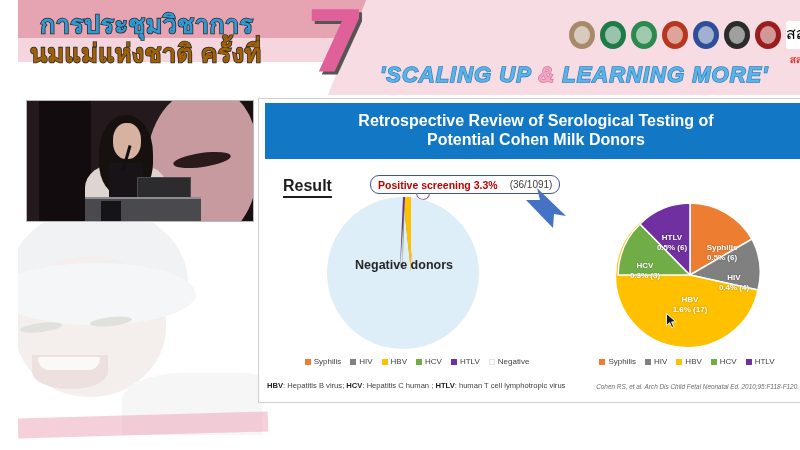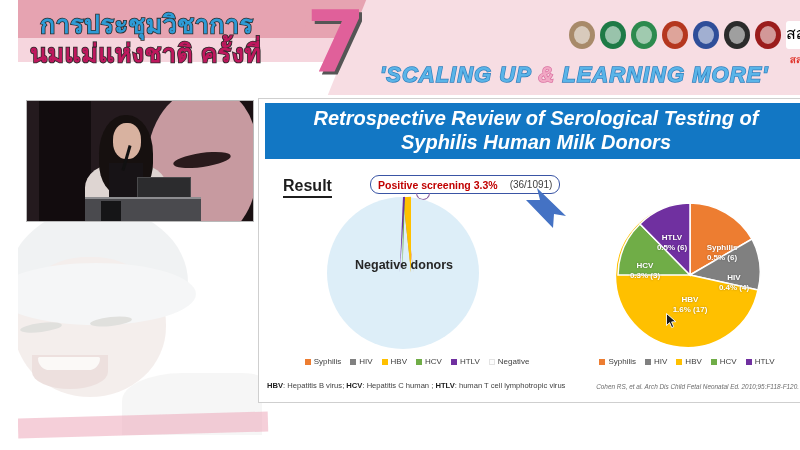--- a/index.html
+++ b/index.html
@@ -14,21 +14,21 @@
   .band-light { position:absolute; left:0; top:38px; width:800px; height:26px; background:#f6d6de; }
   .band-white { position:absolute; left:0; top:62px; width:800px; height:33px; background:#ffffff; }
   .band-diag { position:absolute; left:330px; top:-30px; width:620px; height:150px;
      background:#f7dde3; transform:skewX(-22deg); }
   .band-diag2 { position:absolute; left:300px; top:-40px; width:60px; height:70px;
      background:#e6a3b1; transform:skewX(-22deg); }
 
   .th-line { position:absolute; font-weight:bold; letter-spacing:0.5px; white-space:nowrap; }
   .th1 { left:22px; top:4px; font-size:25px; color:#2e9bd6;
      -webkit-text-stroke:1.6px #2b2b2b; paint-order:stroke fill; }
-  .th2 { left:12px; top:33px; font-size:25px; color:#be185d;
+  .th2 { left:12px; top:33px; font-size:25px; color:#a16207;
      -webkit-text-stroke:1.6px #2b2b2b; paint-order:stroke fill; }
   .th3 { left:78px; top:63px; font-size:19px; color:#1d1d1d; }
 
   .bignum { position:absolute; left:288px; top:-8px; font-size:86px; font-weight:bold;
      color:#e0609a; text-shadow:3px 3px 0 #555; font-family:"DejaVu Sans",sans-serif; }
 
   .tagline { position:absolute; left:362px; top:62px; font-size:22px; font-weight:bold;
      font-style:italic; color:#5ab4e8; -webkit-text-stroke:1.4px #2f7fbd;
      paint-order:stroke fill; letter-spacing:1px; white-space:nowrap; }
   .tagline .amp { color:#f2a8c4; -webkit-text-stroke:1.4px #d96fa0; }
@@ -85,21 +85,21 @@
      background:#4a4a4e; border-top:2px solid #8d8d90; }
   .vid-podium-dark { position:absolute; left:74px; top:100px; width:20px; height:24px; background:#151517; }
 
   
   #slide { position:absolute; left:240px; top:98px; width:554px; height:305px;
      background:#ffffff; border:1px solid #cfcfcf; }
 
   #slide-title { position:absolute; left:6px; top:4px; width:542px; height:56px;
      background:#1277c4; color:#fff; display:flex; flex-direction:column;
      align-items:center; justify-content:center; line-height:1.18; }
-  #slide-title div { font-size:20px; font-weight:bold; text-align:center;font-style:italic; }
+  #slide-title div { font-size:16px; font-weight:bold; text-align:center; }
 
   #result-label { position:absolute; left:24px; top:78px; font-size:16px; font-weight:bold;
      color:#1d1d1d; border-bottom:2px solid #1d1d1d; padding-bottom:1px; }
 
   #callout { position:absolute; left:111px; top:76px; height:19px; padding:0 7px;
      border:1.6px solid #3a55a5; border-radius:9px; background:#fff;
      display:flex; align-items:center; gap:4px; white-space:nowrap; }
   #callout .red { font-size:10.5px; font-weight:bold; color:#c00000; }
   #callout .gray { font-size:10px; color:#3d3d3d;padding-left:8px; }
   #callout-tail { position:absolute; left:157px; top:94px; width:14px; height:7px;
@@ -202,21 +202,21 @@
     <div class="vid-mic"></div>
     <div class="vid-laptop"></div>
     <div class="vid-podium"></div>
     <div class="vid-podium-dark"></div>
   </div>
 
   <div id="slide">
 
     <div id="slide-title">
       <div>Retrospective Review of Serological Testing of</div>
-      <div>Syphilis Human Milk Donors</div>
+      <div>Potential Cohen Milk Donors</div>
     </div>
 
     <div id="result-label">Result</div>
 
     <div id="callout">
       <span class="red">Positive screening 3.3%</span>
       <span class="gray">(36/1091)</span>
     </div>
     <div id="callout-tail"></div>
 

